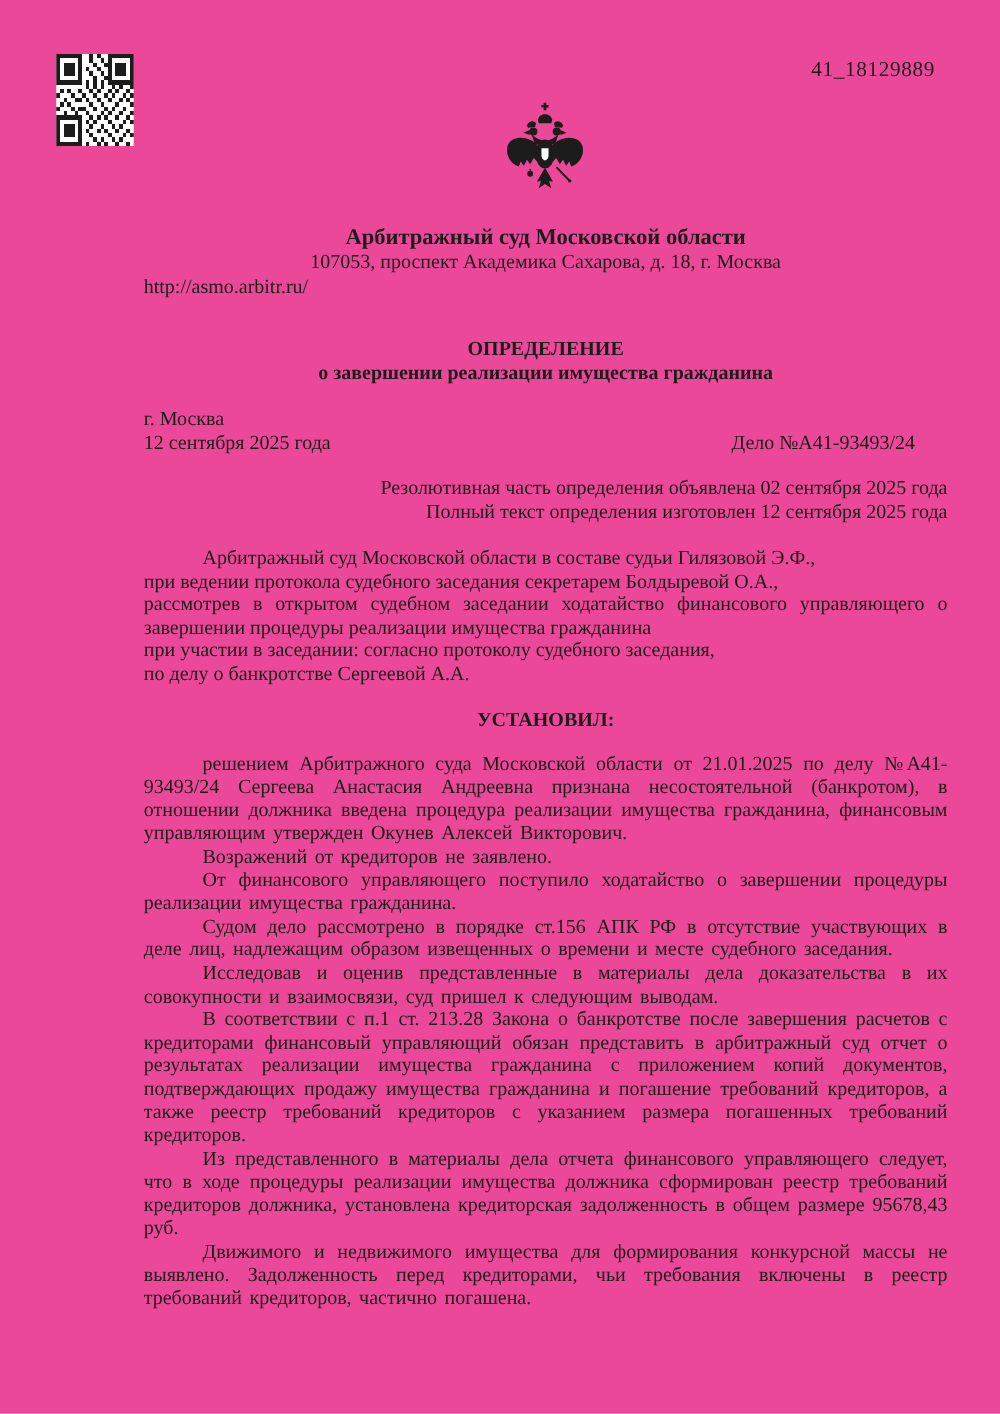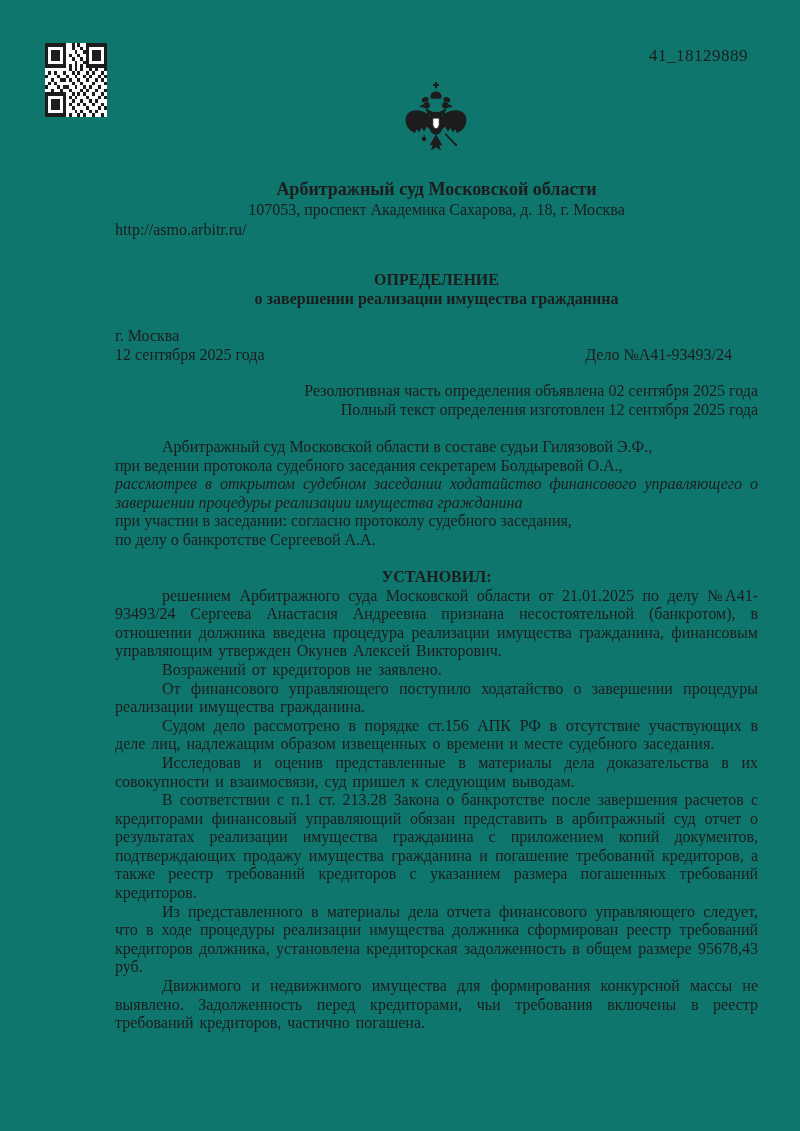--- a/index.html
+++ b/index.html
@@ -1,20 +1,20 @@
 <!DOCTYPE html>
 <html lang="ru"><head>
 <meta charset="utf-8">
 <style>
   html, body { margin: 0; padding: 0; background: #e8e8e8; }
   .page {
     position: relative;
     width: 800px;
     height: 1131px;
-    background: #0f766e;
+    background: #ec4899;
     color: #1c1c1c;
     font-family: "Liberation Serif", "DejaVu Serif", serif;
     overflow: hidden;
     margin: 0 auto;
   }
   .qr-code {
     position: absolute;
     left: 45px; top: 43px;
     width: 62px; height: 74px;
   }
@@ -40,23 +40,23 @@
   .court-website{ text-align: left; line-height: 20px; }
   .doc-title    { margin-top: 30px; text-align: center; font-weight: bold; line-height: 19px; }
   .meta         { margin-top: 18px; line-height: 19px; }
   .meta-row     { display: flex; justify-content: space-between; }
   .case-number  { margin-right: 26px; }
   .announce     { margin-top: 17px; line-height: 19px; text-align: right; }
   .announce p   { margin: 0; }
   .intro        { margin-top: 19px; line-height: 18.6px; }
   .intro p      { margin: 0; }
   .indent       { text-indent: 47px; }
-  .justify      { text-align: justify; font-style: italic; }
+  .justify      { text-align: justify; }
   .established  { margin-top: 17px; line-height: 19px; text-align: center; font-weight: bold; }
-  .findings     { margin-top: 1px; line-height: 18.6px; text-align: justify; word-spacing: 2px; font-family: Liberation Serif, serif; }
+  .findings     { margin-top: 17px; line-height: 18.6px; text-align: justify; word-spacing: 2px; font-family: Liberation Serif, serif; }
   .findings p   { margin: 0; text-indent: 47px; }
 </style>
 </head>
 <body>
 
 <div class="page">
 
   <div class="qr-code">
     <svg viewBox="0 0 21 21" width="62" height="74" preserveAspectRatio="none" shape-rendering="crispEdges" aria-hidden="true">
       <rect x="0" y="0" width="21" height="21" fill="#fdfdfd"></rect>

